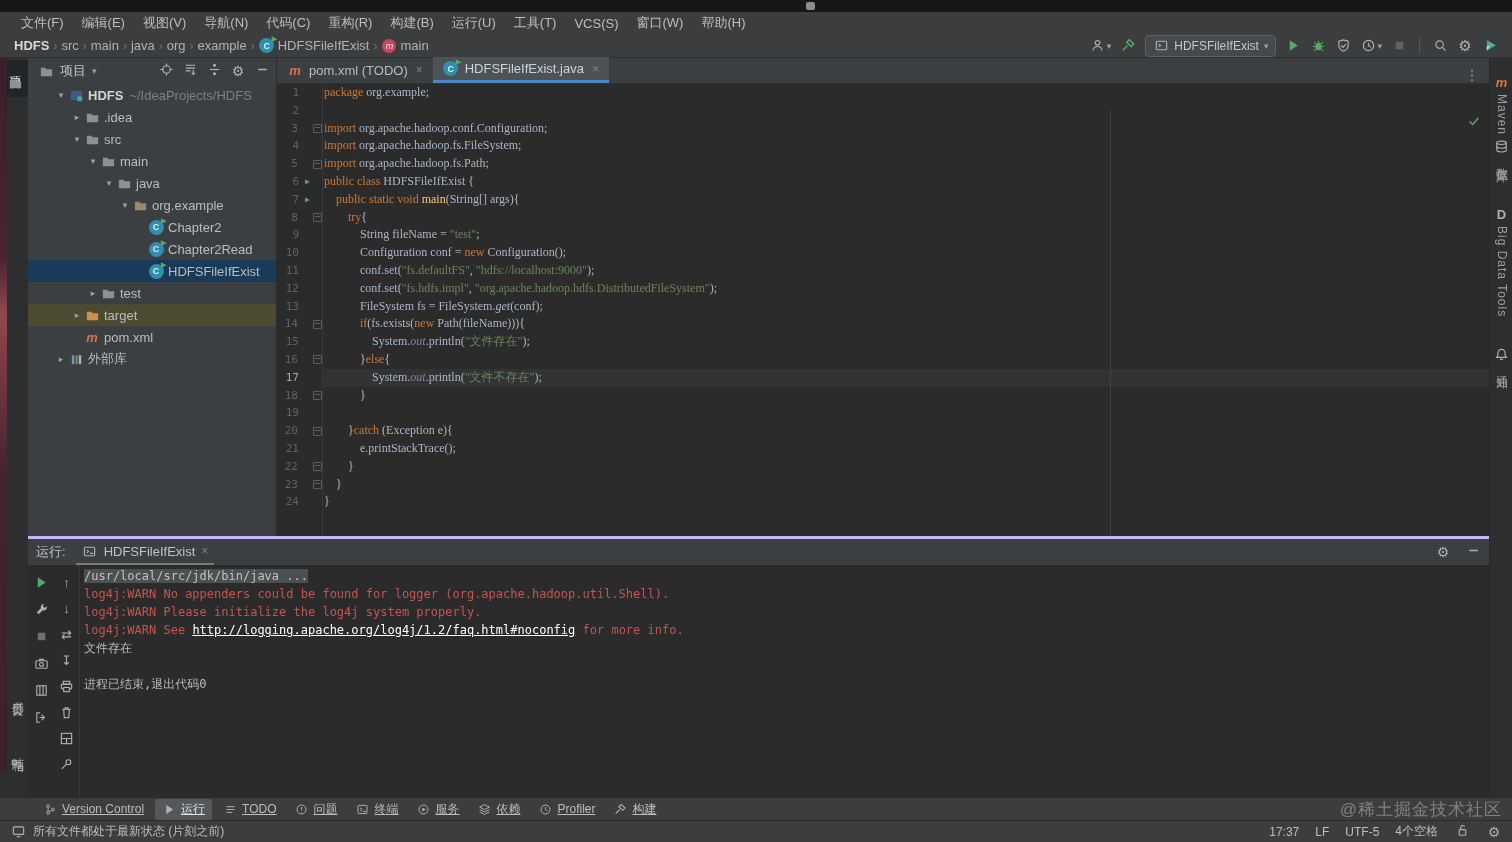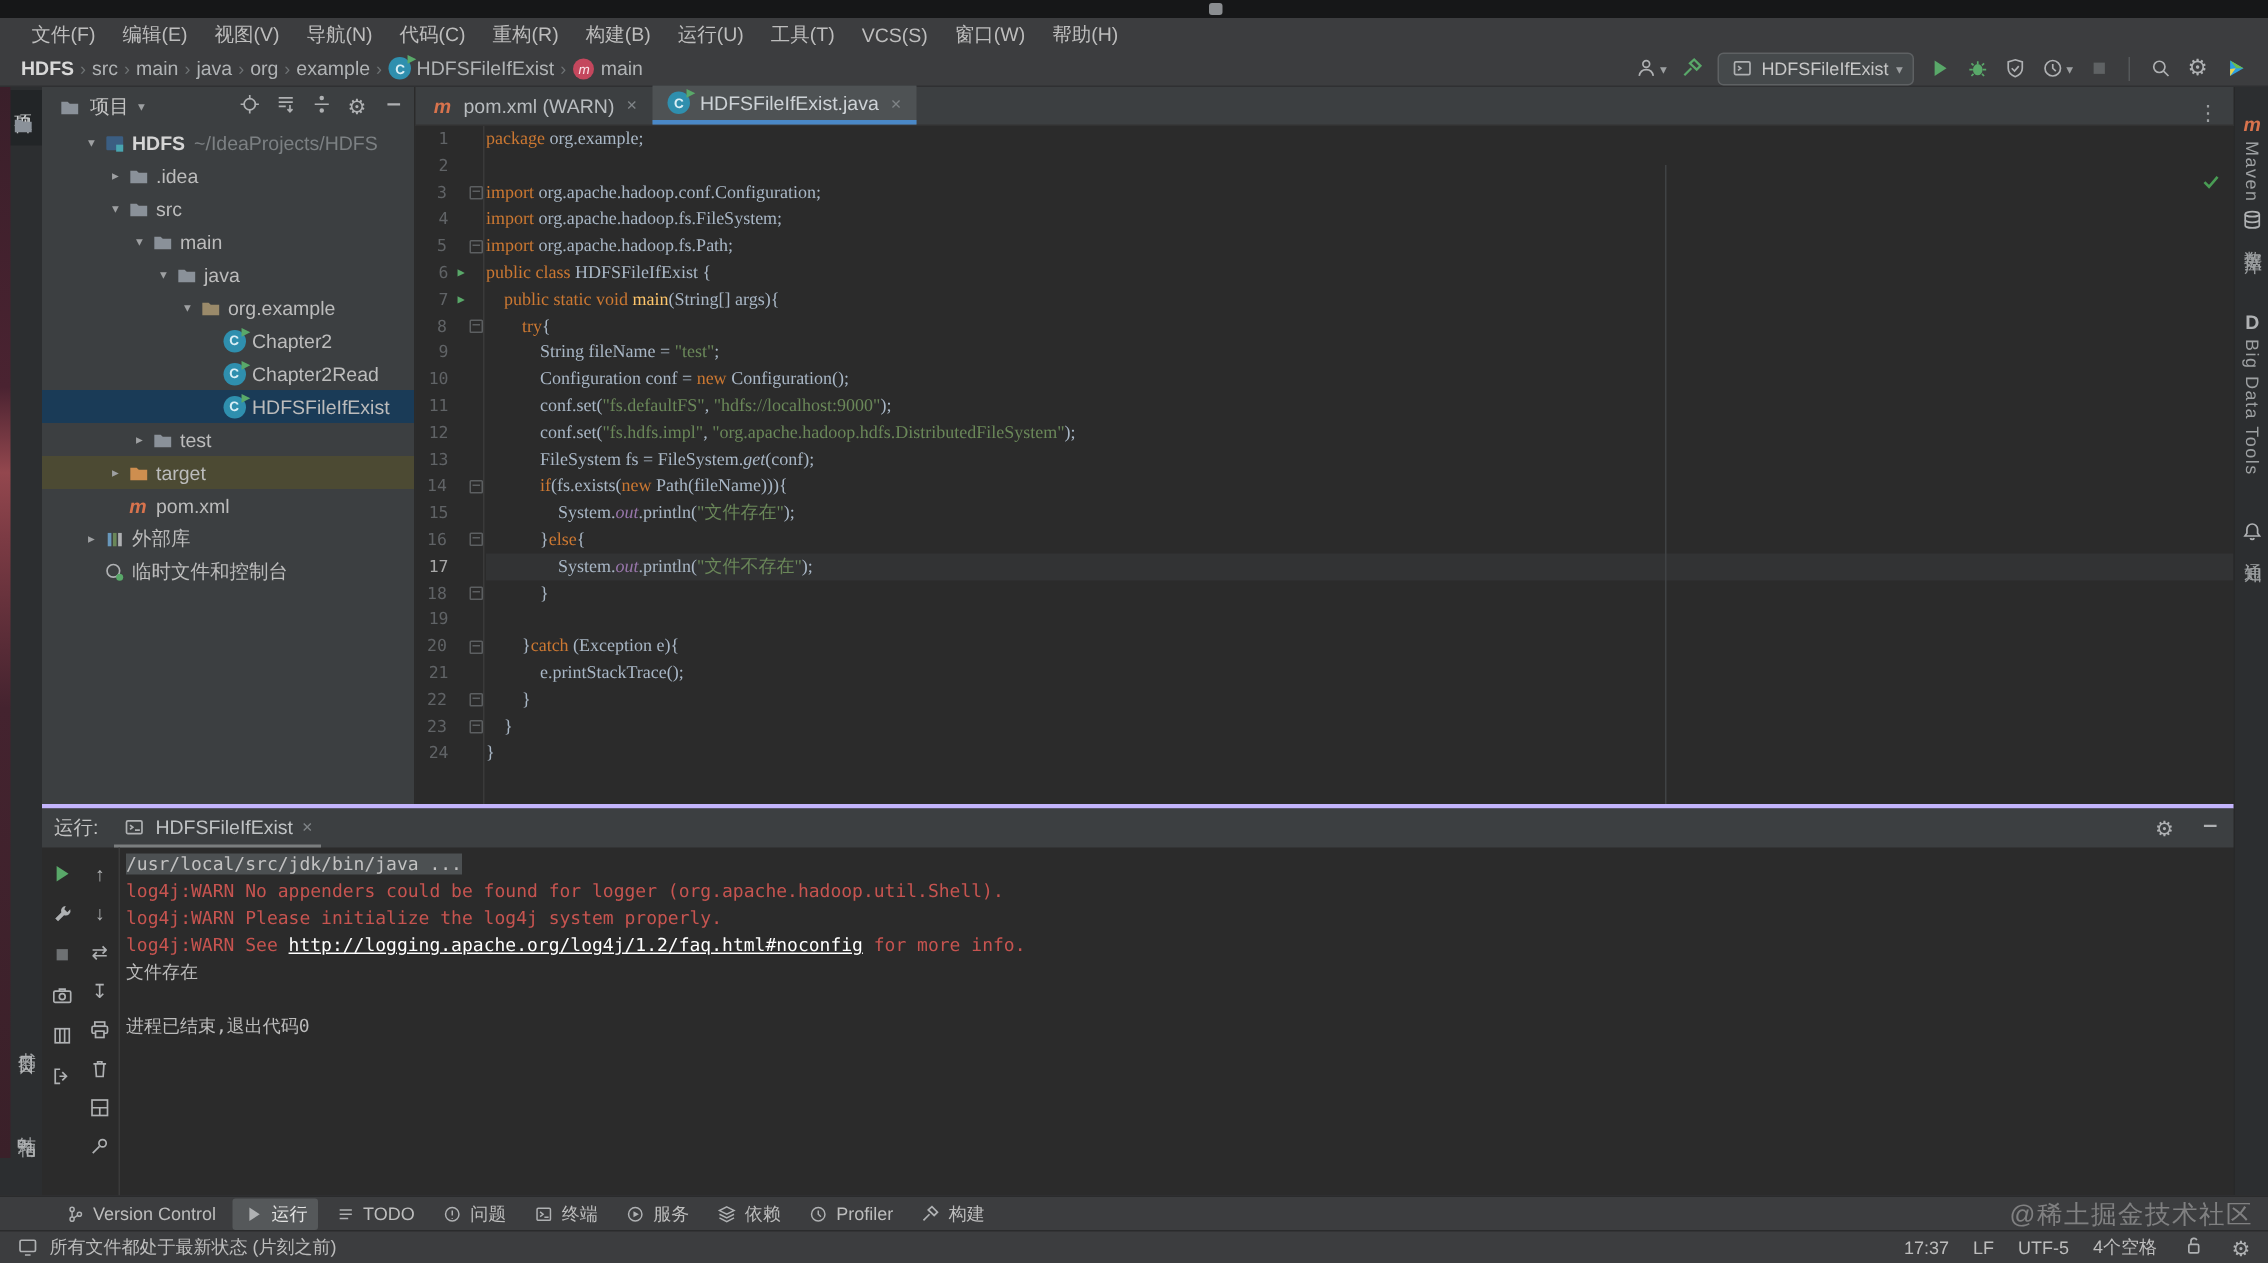--- a/index.html
+++ b/index.html
@@ -84,21 +84,21 @@
   #rp-toolbar2{position:absolute;left:26px;top:26px;width:26px;bottom:0;display:flex;flex-direction:column;align-items:center;gap:8px;padding-top:8px;border-right:1px solid #3a3a3a;box-sizing:border-box;}
   .rtb{width:18px;height:18px;display:flex;align-items:center;justify-content:center;color:#afb1b3;font-size:13px;}
   #console{position:absolute;left:56px;top:28px;right:0;bottom:0;font-family:"DejaVu Sans Mono","Liberation Mono",monospace;font-size:12px;line-height:18px;white-space:pre;}
   .con-line{height:18px;}
   .con-cmd span{background:#4c5052;color:#c2c2c2;}
   .con-err{color:#c75450;}
   .con-out{color:#bbbbbb;}
   .con-link{color:#ffffff;text-decoration:underline;}
   
   #tw-bar{left:0;top:797px;width:1512px;height:23px;background:#3c3d3f;border-top:1px solid #2a2b2c;box-sizing:border-box;display:flex;align-items:center;padding-left:36px;gap:4px;}
-  .tw-item{display:flex;align-items:center;gap:5px;padding:2px 7px;font-size:12px;color:#bdbdbd;border-radius:2px;}
+  .tw-item{display:flex;align-items:center;gap:5px;padding:2px 7px;font-size:12px;color:#bdbdbd;border-radius:2px;text-decoration:underline;}
   .tw-item.active{background:#55585a;color:#e2e2e2;}
   .tw-item .icon{width:14px;height:14px;}
   .tw-item .icon svg{width:13px;height:13px;}
   #statusbar{left:0;top:820px;width:1512px;height:22px;background:#3c3d3f;border-top:1px solid #2a2b2c;box-sizing:border-box;display:flex;align-items:center;padding:0 10px;font-size:12px;color:#bdbdbd;}
   #status-right{margin-left:auto;display:flex;align-items:center;gap:16px;}
   #watermark{right:10px;top:798px;font-size:17px;color:rgba(195,195,195,0.5);letter-spacing:1px;z-index:9;}
 </style>
 </head>
 <body>
 
@@ -461,40 +461,30 @@
           <span class="chev">▸</span>
           <span class="icon">
             <svg viewBox="0 0 16 16">
               <rect x="3" y="3.5" width="2.6" height="9.5" fill="#6897BB"></rect>
               <rect x="6.7" y="3.5" width="2.6" height="9.5" fill="#6A8759"></rect>
               <rect x="10.4" y="3.5" width="2.6" height="9.5" fill="#afb1b3"></rect>
             </svg>
           </span>
           <span class="lbl">外部库</span>
         </div>
-        <div class="tree-row" style="padding-left: 26px;">
-          <span class="chev"></span>
-          <span class="icon">
-            <svg viewBox="0 0 16 16" fill="none" stroke="#afb1b3" stroke-width="1.2">
-              <circle cx="7" cy="7" r="4.5"></circle>
-              <circle cx="11.5" cy="11.5" r="2.5" fill="#59A869" stroke="none"></circle>
-            </svg>
-          </span>
-          <span class="lbl">临时文件和控制台</span>
-        </div>
       </div>
   </div>
 
   <div class="abs" id="editor">
     <div id="tabbar">
         <div class="etab">
           <span class="icon">
             <span class="mvn-ic">m</span>
           </span>
-          <span>pom.xml (WARN)</span>
+          <span>pom.xml (TODO)</span>
           <span class="close">×</span>
         </div>
         <div class="etab active">
           <span class="icon">
             <span class="cls-ic">C<span class="runbadge">▶</span></span>
           </span>
           <span>HDFSFileIfExist.java</span>
           <span class="close">×</span>
         </div>
         <span id="tab-more">⋮</span>

